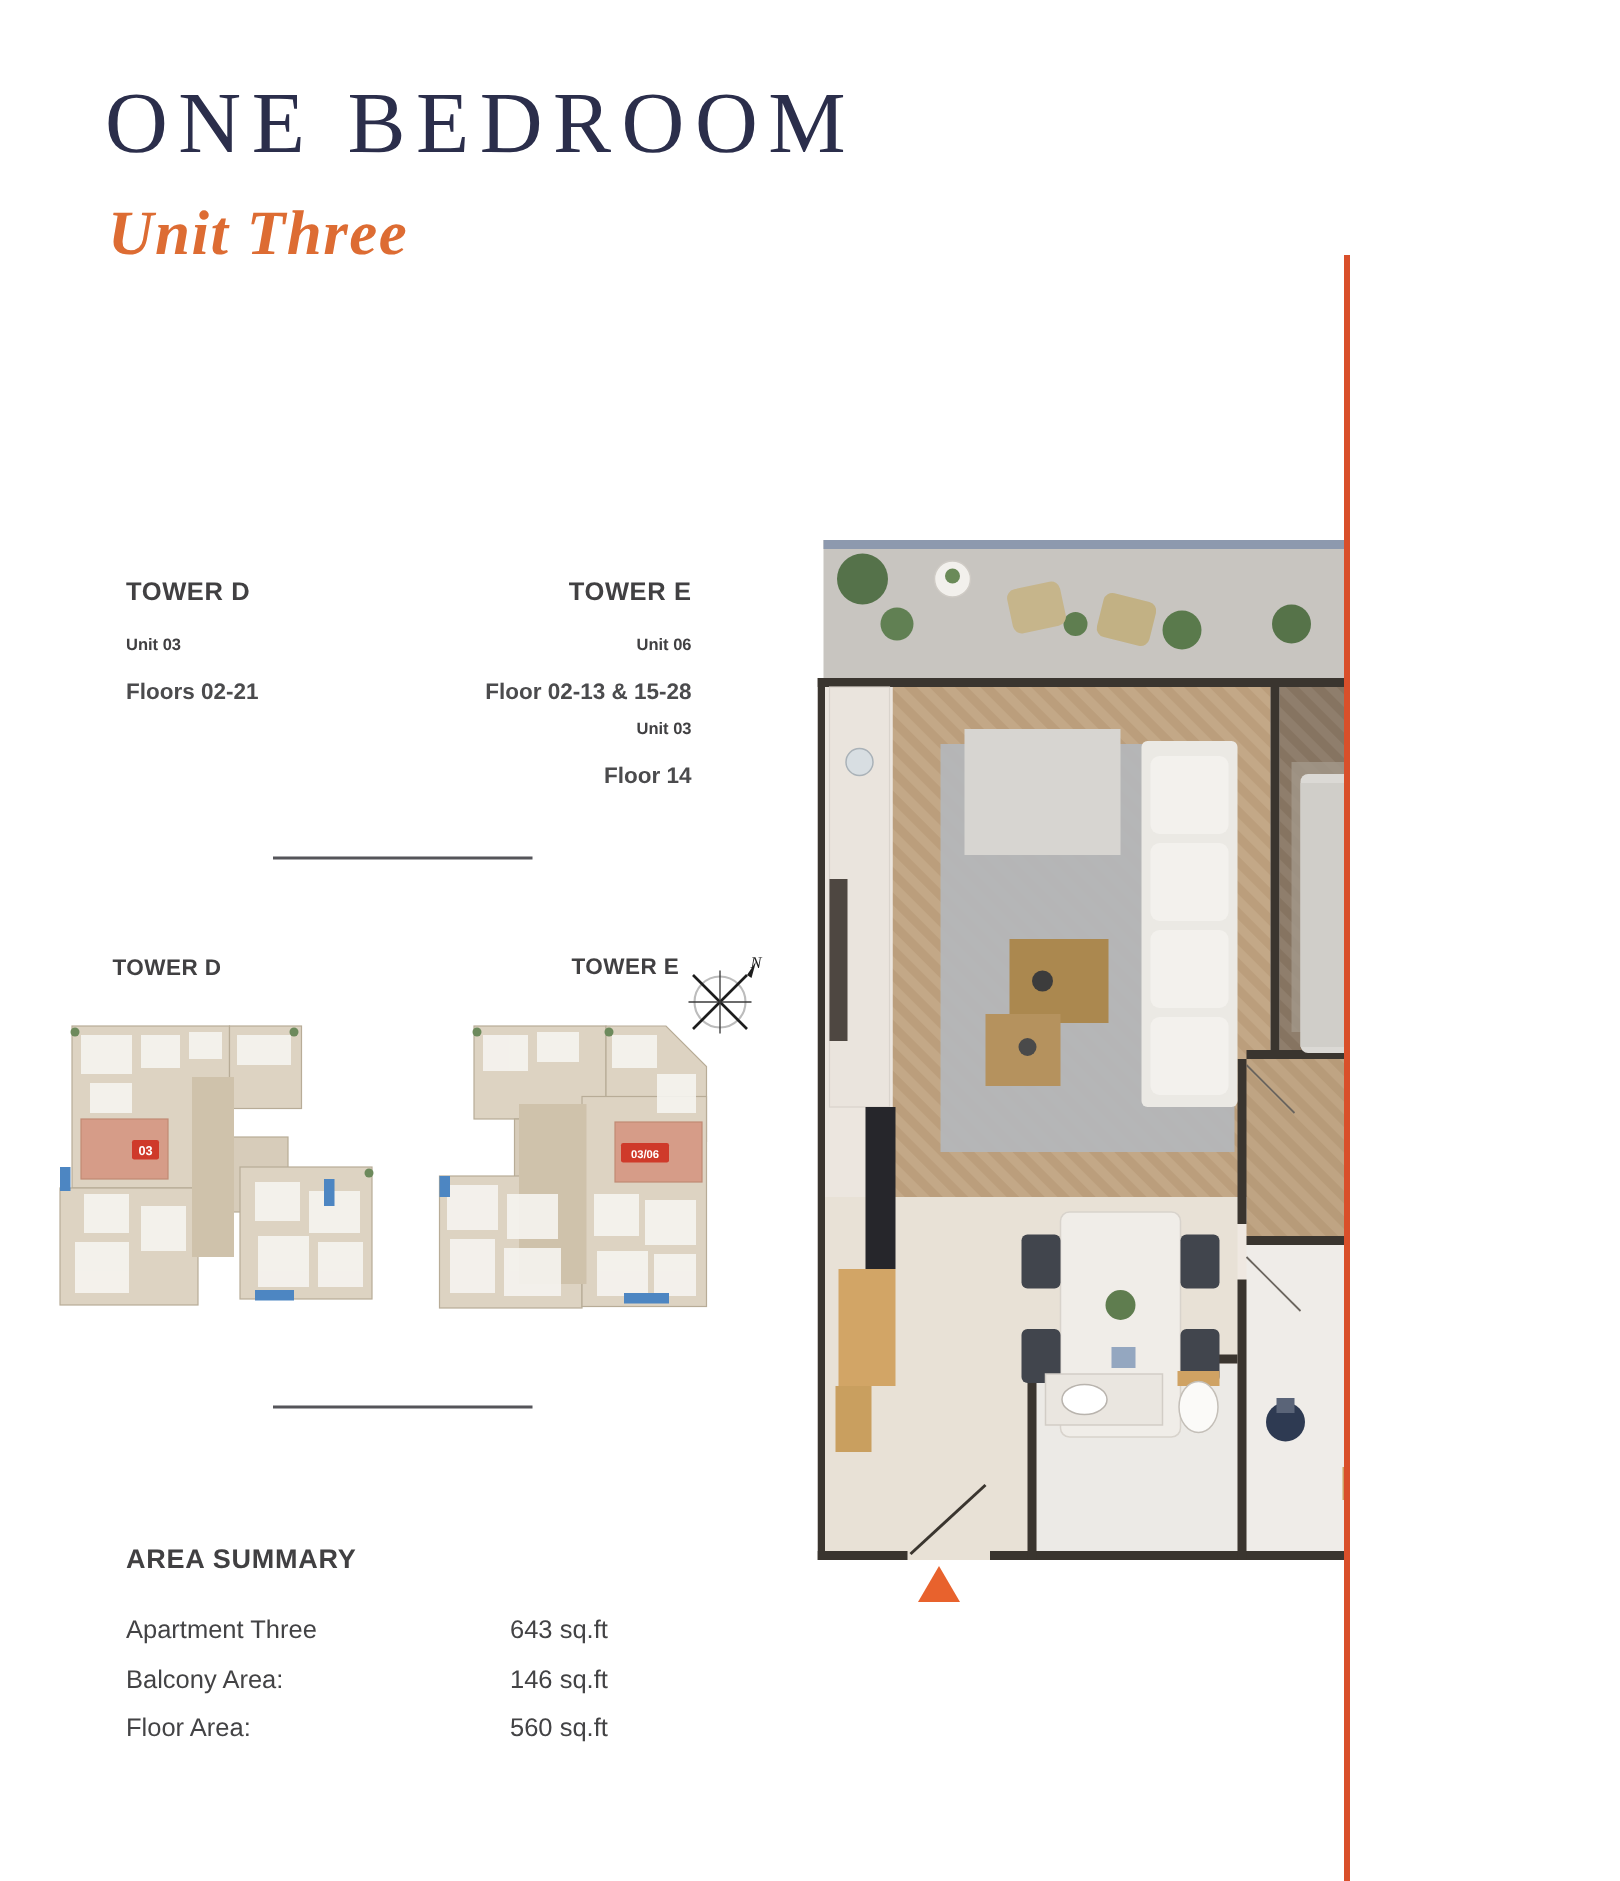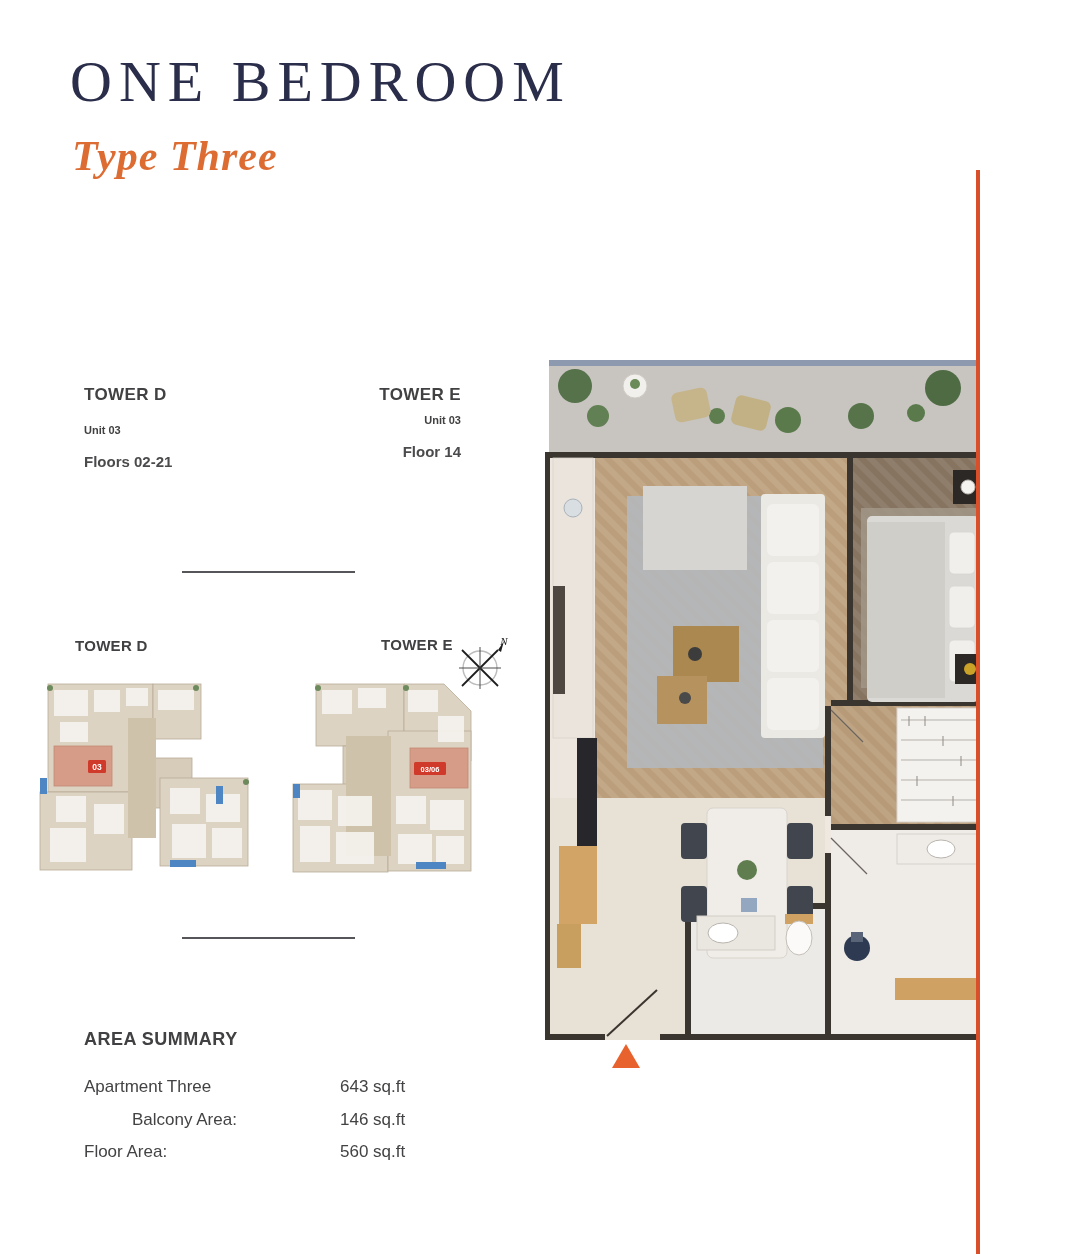--- a/index.html
+++ b/index.html
@@ -1,16 +1,16 @@
 <!DOCTYPE html>
 <html><head>
 <meta charset="utf-8">
 <style>
   html,body{margin:0;padding:0;background:#ffffff;}
-  #page{position:relative;width:980px;height:1254px;background:#ffffff;overflow:hidden;
+  #page{position:relative;width:900px;height:1254px;background:#ffffff;overflow:hidden;
         font-family:"Liberation Sans",sans-serif;color:#414042;}
   .abs{position:absolute;}
   
   .main-title{left:70px;top:48px;font-family:"Liberation Serif",serif;font-size:58px;
       letter-spacing:7px;color:#2b2e4b;font-weight:500;}
   .sub-title{left:72px;top:132px;font-family:"Liberation Serif",serif;font-style:italic;
       font-size:42px;color:#dd6c33;font-weight:600;letter-spacing:1px;}
   
   .tower-block{line-height:1;}
   .tower-name{font-size:17px;font-weight:bold;color:#414042;letter-spacing:.4px;}
@@ -24,32 +24,36 @@
   .area-row-label{font-size:17px;color:#434345;}
   .area-row-value{font-size:17px;color:#434345;}
   .edge-strip{right:0;top:170px;width:4px;height:1084px;background:#d94f2a;}
 </style>
 </head>
 <body>
 
 <div id="page">
 
   <div class="abs main-title">ONE BEDROOM</div>
-  <div class="abs sub-title">Type Three</div>
+  <div class="abs sub-title">Unit Three</div>
 
   <div class="abs tower-block" style="left:84px;top:386px;">
     <div class="tower-name">TOWER D</div>
     <div style="margin-top:22px;">
       <div class="unit-name">Unit 03</div>
       <div class="unit-floors">Floors 02-21</div>
     </div>
   </div>
 
   <div class="abs tower-block t-right" style="left:261px;top:386px;width:200px;">
     <div class="tower-name">TOWER E</div>
+    <div style="margin-top:22px;">
+      <div class="unit-name">Unit 06</div>
+      <div class="unit-floors">Floor 02-13 &amp; 15-28</div>
+    </div>
     <div style="margin-top:12px;">
       <div class="unit-name">Unit 03</div>
       <div class="unit-floors">Floor 14</div>
     </div>
   </div>
 
   <div class="abs divider" style="left:182px;top:571px;width:173px;"></div>
   <div class="abs divider" style="left:182px;top:937px;width:173px;"></div>
 
   <div class="abs keyplan-label" style="left:75px;top:637px;">TOWER D</div>
@@ -290,21 +294,21 @@
     <rect x="452" y="560" width="40" height="90" fill="#f7f1ea"></rect>
 
     <polygon points="67,710 95,710 81,686" fill="#e8622d"></polygon>
   </svg>
 
   <div class="abs area-heading" style="left:84px;top:1029px;">AREA SUMMARY</div>
 
   <div class="abs area-row-label" style="left:84px;top:1077px;">Apartment Three</div>
   <div class="abs area-row-value" style="left:340px;top:1077px;">643 sq.ft</div>
 
-  <div class="abs area-row-label" style="left:84px;top:1110px;margin-left:48px;">Balcony Area:</div>
+  <div class="abs area-row-label" style="left:84px;top:1110px;">Balcony Area:</div>
   <div class="abs area-row-value" style="left:340px;top:1110px;">146 sq.ft</div>
 
   <div class="abs area-row-label" style="left:84px;top:1142px;">Floor Area:</div>
   <div class="abs area-row-value" style="left:340px;top:1142px;">560 sq.ft</div>
 
   <div class="abs edge-strip"></div>
 
 </div>
 
 </body></html>

